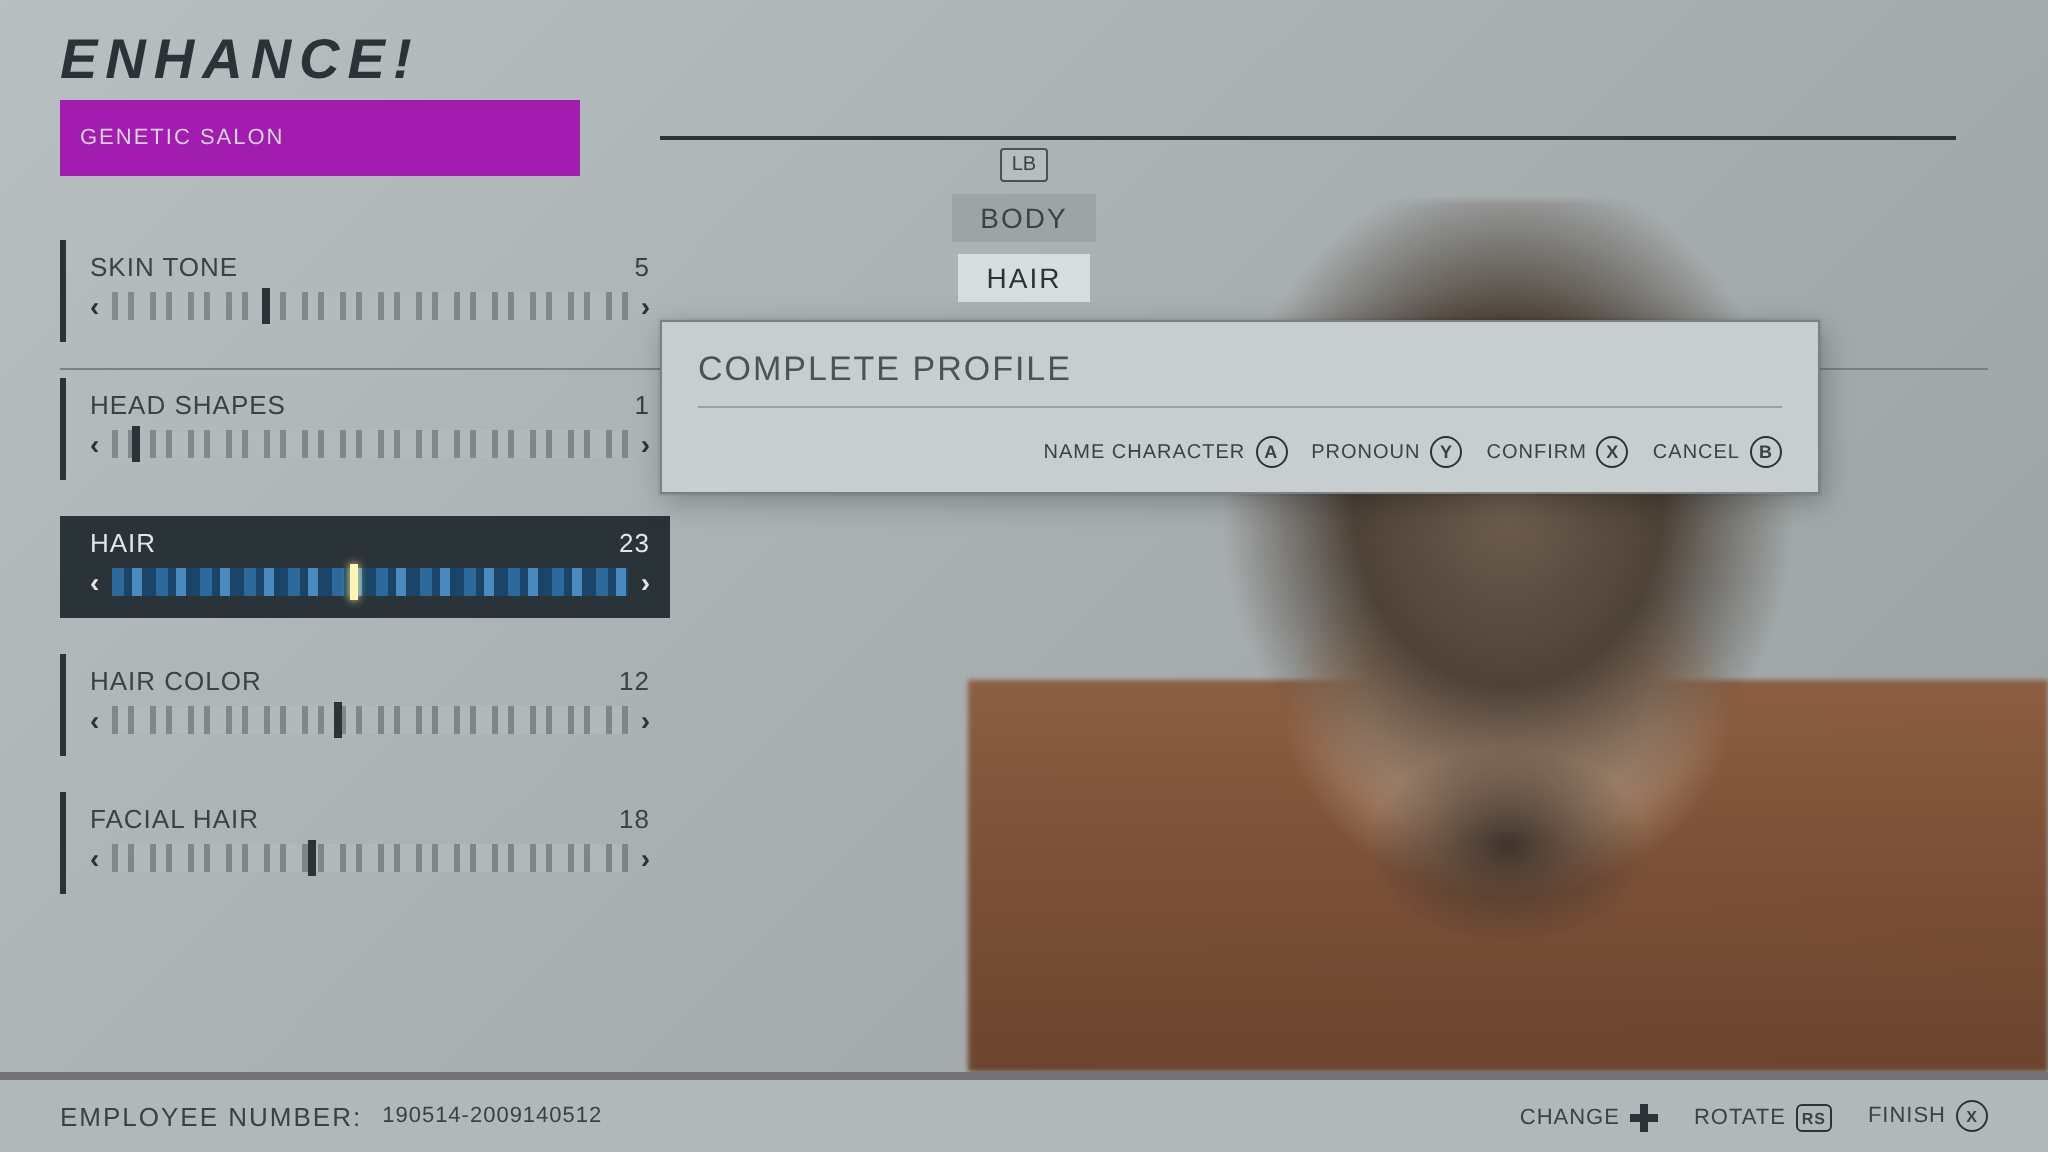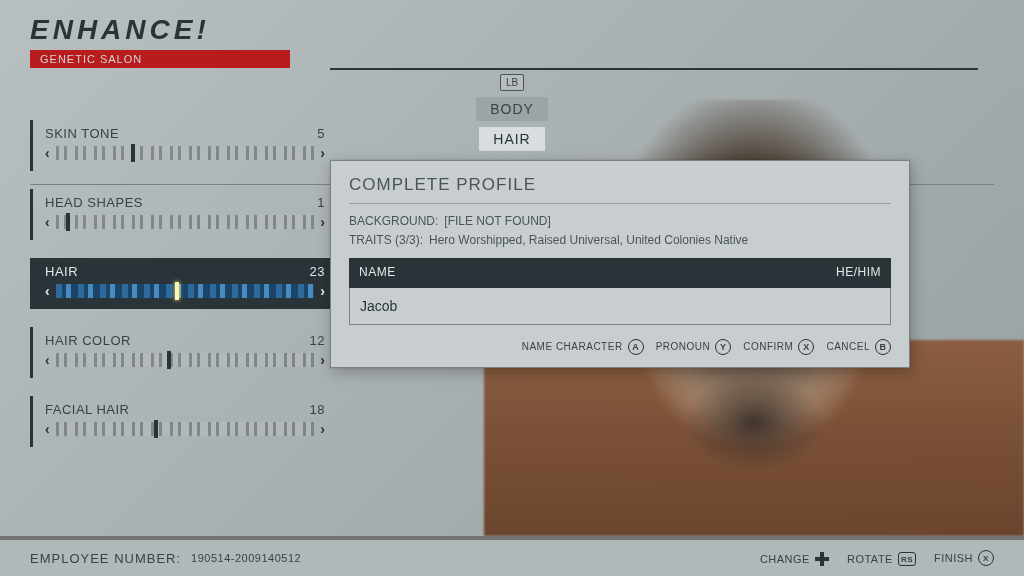--- a/index.html
+++ b/index.html
@@ -17,25 +17,25 @@
   .title {
     font-family: 'Arial Black', sans-serif;
     font-style: italic;
     font-size: 28px;
     letter-spacing: 4px;
     color: #2a3438;
     font-weight: 900;
   }
   .subtitle-bar {
     margin-top: 4px;
-    background: #b91c1c;
+    background: #a21caf;
     color: #d0d6d7;
     font-size: 11px;
     letter-spacing: 1px;
-    padding: 3px 10px;
+    padding: 13px 10px;
     display: inline-block;
     width: 260px;
   }
   .header-line {
     position: absolute;
     top: 54px; left: 300px; right: 30px;
     height: 2px;
     background: #2a3438;
   }
 
@@ -310,35 +310,20 @@
           <div class="thumb" style="left:38%"></div>
         </div>
       <span class="chev">›</span>
     </div>
   </div>
 
 </div>
 
 <div class="modal">
   <div class="modal-title">COMPLETE PROFILE</div>
-  <div class="modal-body">
-    <div class="label-field">
-      <span class="lbl">BACKGROUND:</span>
-      <span class="val">[FILE NOT FOUND]</span>
-    </div>
-    <div class="label-field">
-      <span class="lbl">TRAITS (3/3):</span>
-      <span class="val">Hero Worshipped, Raised Universal, United Colonies Native</span>
-    </div>
-    <div class="name-header">
-      <span>NAME</span>
-      <span>HE/HIM</span>
-    </div>
-    <div class="name-input">Jacob</div>
-  </div>
   <div class="modal-actions">
     <div class="action">
       <span>NAME CHARACTER</span>
       <span class="btn-glyph">A</span>
     </div>
     <div class="action">
       <span>PRONOUN</span>
       <span class="btn-glyph">Y</span>
     </div>
     <div class="action">

